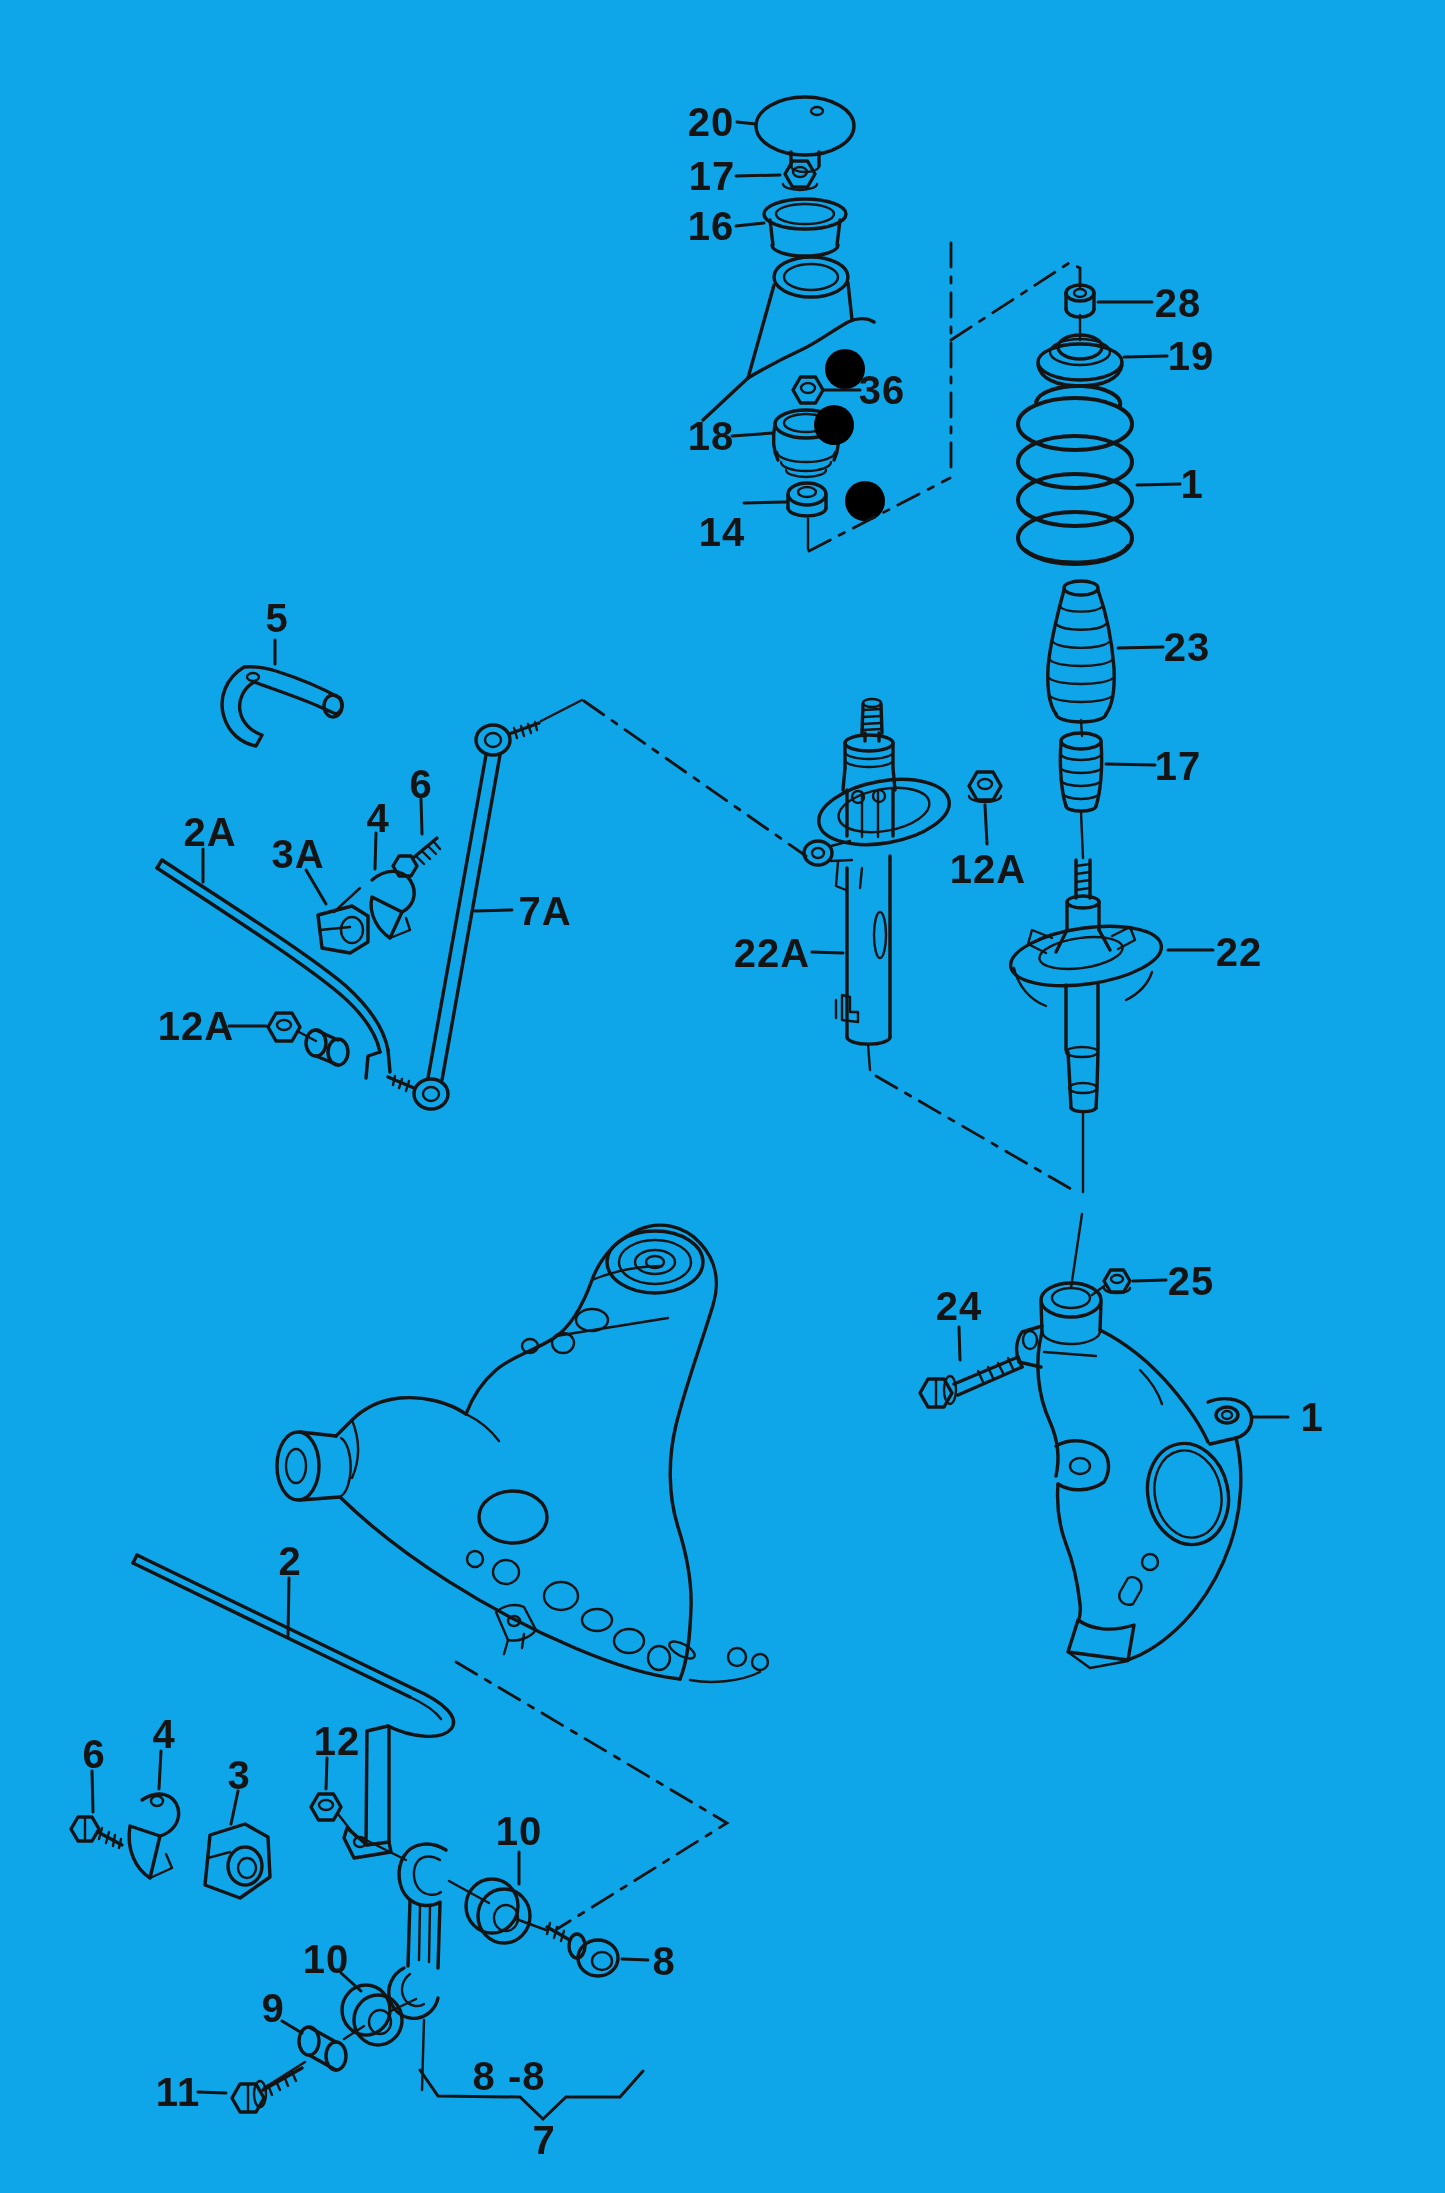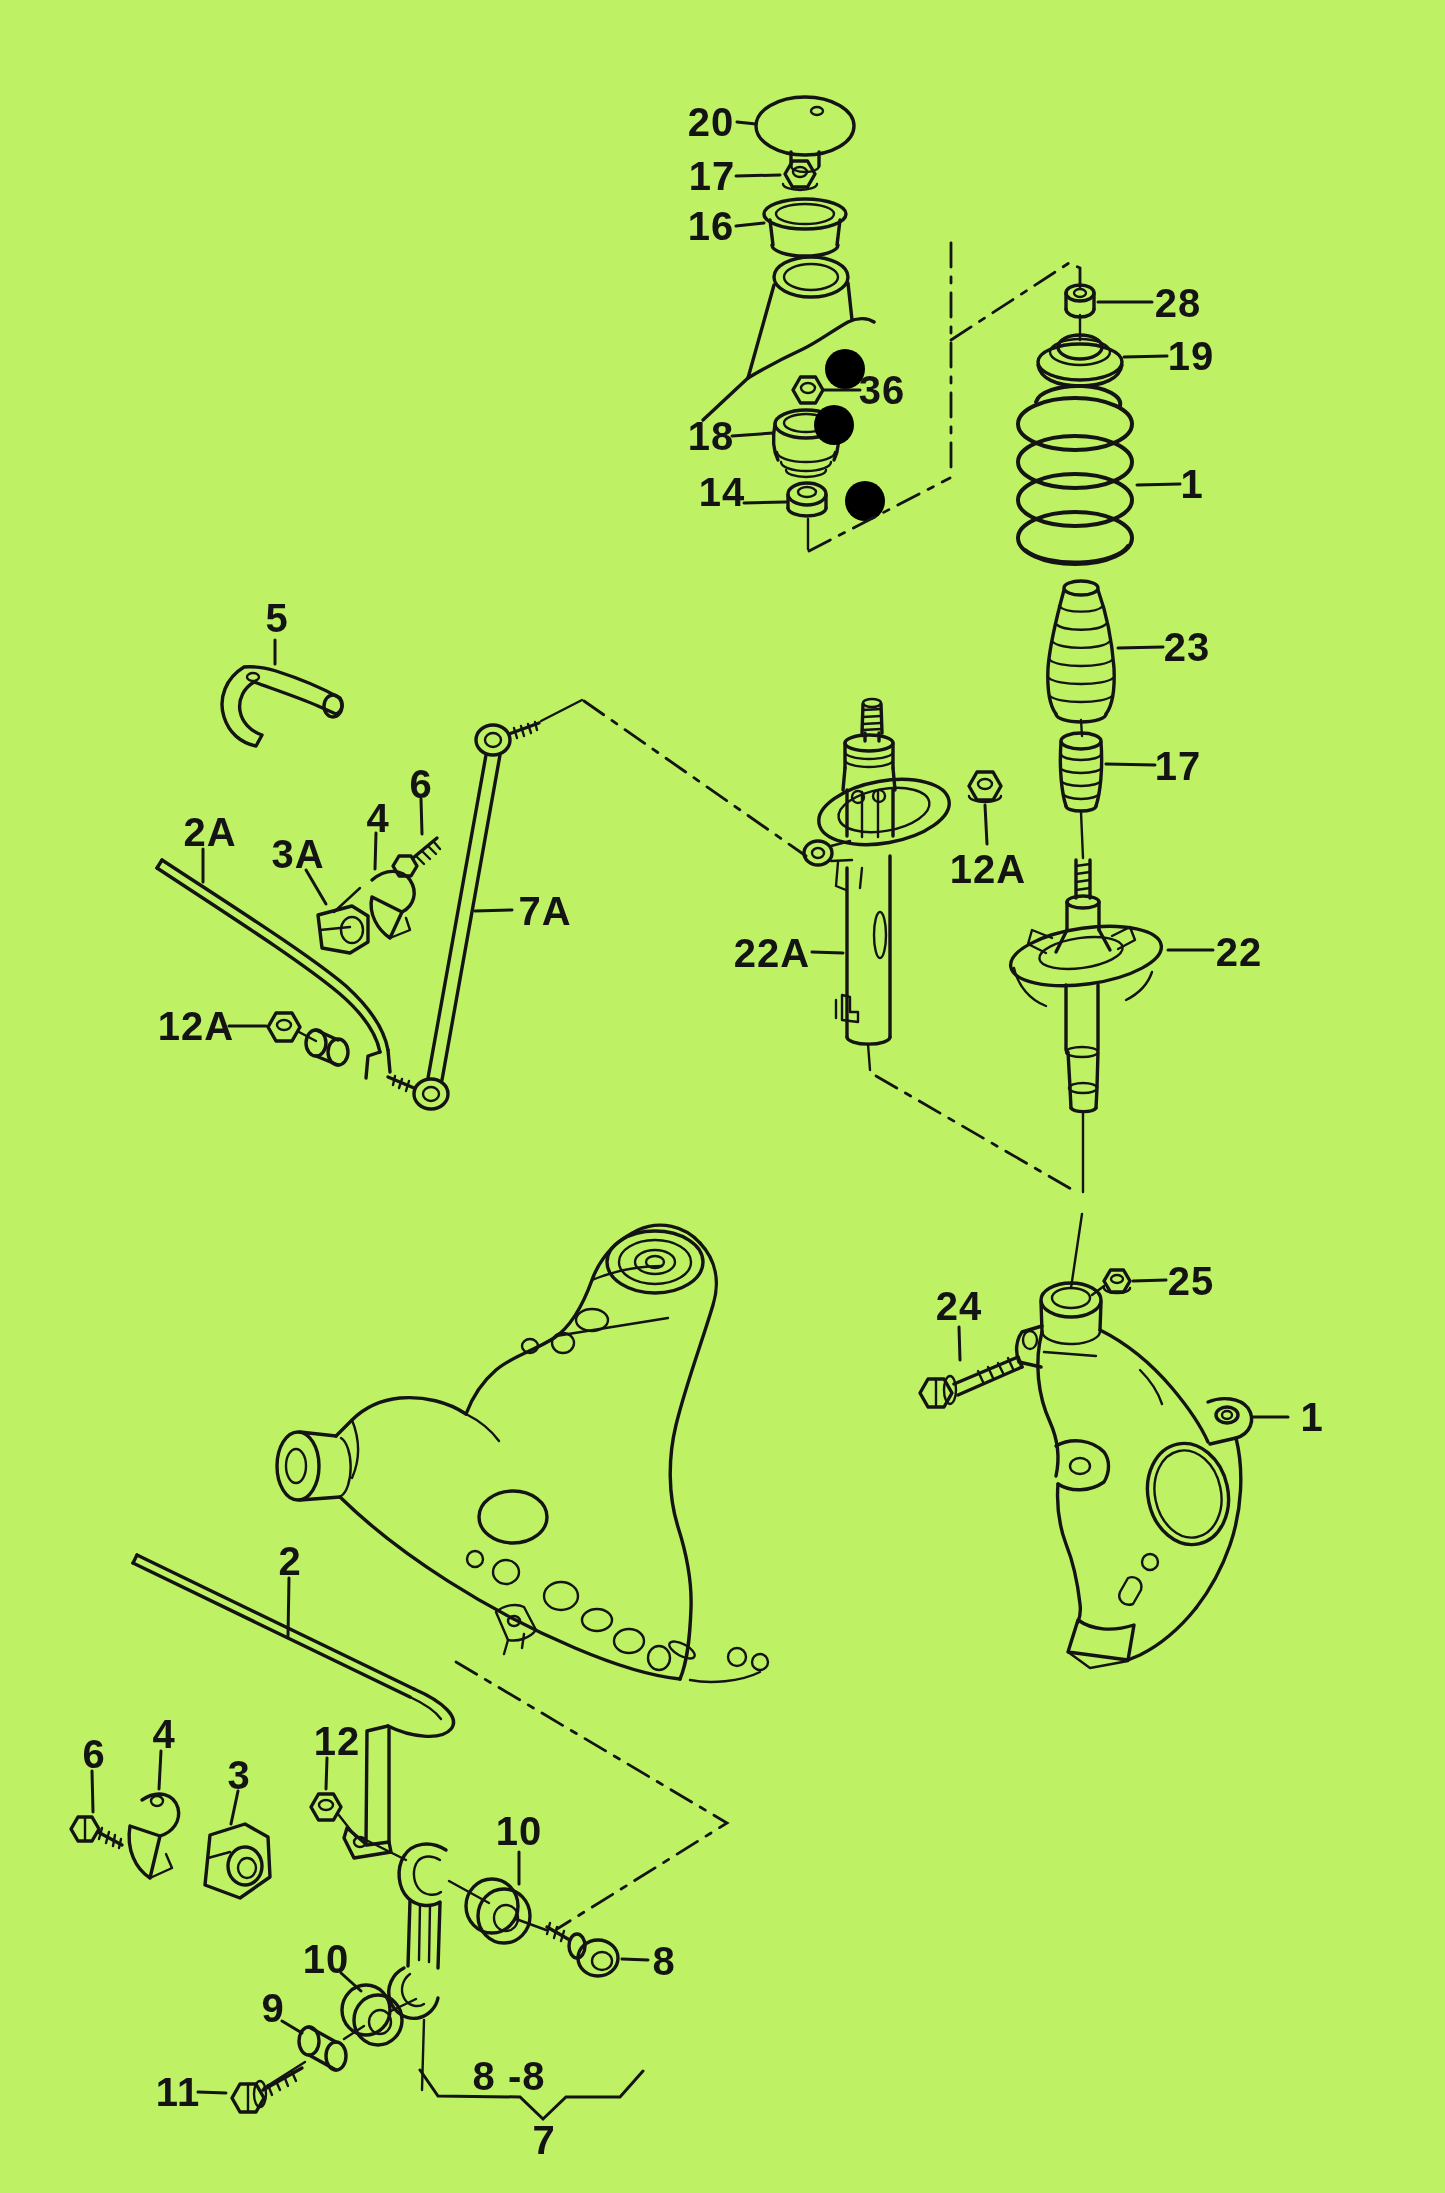--- a/index.html
+++ b/index.html
@@ -1,16 +1,16 @@
 <!DOCTYPE html>
 <html><head>
 <meta charset="utf-8">
 <style>
   html,body{margin:0;padding:0;background:#fff;}
-  .canvas{position:relative;width:1445px;height:2193px;background:#bef264;
+  .canvas{position:relative;width:1445px;height:2193px;background:#0ea5e9;
           font-family:"Liberation Sans",sans-serif;overflow:hidden;}
   .canvas svg{position:absolute;left:0;top:0;}
   .lbl{position:absolute;transform:translate(-50%,-50%);font-weight:700;
        font-size:40px;color:#141414;letter-spacing:1px;white-space:nowrap;line-height:1;}
   
   .o{fill:none;stroke:#141414;stroke-width:3.4;stroke-linecap:round;stroke-linejoin:round;}
   .d{fill:none;stroke:#141414;stroke-width:2.4;stroke-linecap:round;stroke-linejoin:round;}
   .w{fill:none;stroke:#141414;stroke-width:4;stroke-linecap:round;}
   .lead{fill:none;stroke:#141414;stroke-width:3;stroke-linecap:round;}
   .cdash{fill:none;stroke:#141414;stroke-width:2.8;stroke-linecap:round;
@@ -454,21 +454,21 @@
     <path class="lead" d="M622,1959 L648,1960"></path>
     <path class="lead" d="M198,2092 L226,2093"></path>
   </g>
 </svg>
 
   <div class="lbl" style="left:711px;top:122px">20</div>
   <div class="lbl" style="left:712px;top:176px">17</div>
   <div class="lbl" style="left:711px;top:226px">16</div>
   <div class="lbl" style="left:882px;top:390px">36</div>
   <div class="lbl" style="left:711px;top:436px">18</div>
-  <div class="lbl" style="left:722px;top:492px">14</div>
+  <div class="lbl" style="left:722px;top:532px">14</div>
   <div class="lbl" style="left:1178px;top:303px">28</div>
   <div class="lbl" style="left:1191px;top:356px">19</div>
   <div class="lbl" style="left:1192px;top:484px">1</div>
   <div class="lbl" style="left:1187px;top:647px">23</div>
   <div class="lbl" style="left:1178px;top:766px">17</div>
   <div class="lbl" style="left:1239px;top:952px">22</div>
   <div class="lbl" style="left:772px;top:953px">22A</div>
   <div class="lbl" style="left:988px;top:869px">12A</div>
   <div class="lbl" style="left:196px;top:1026px">12A</div>
   <div class="lbl" style="left:277px;top:618px">5</div>

